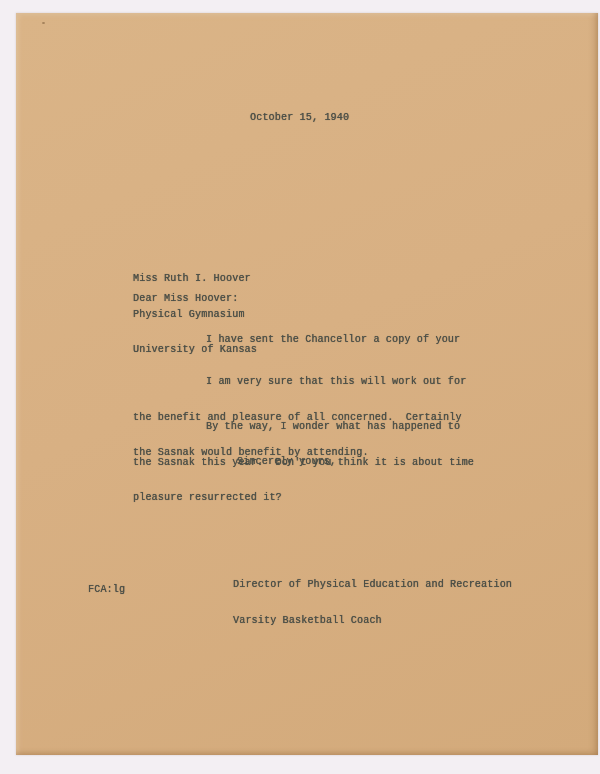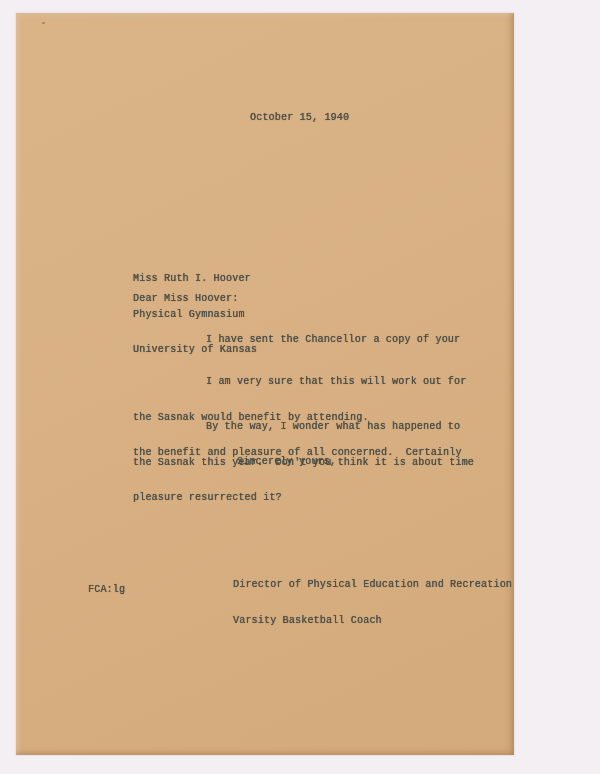--- a/index.html
+++ b/index.html
@@ -11,21 +11,21 @@
     height: 774px;
     position: relative;
     background: #f3eff3;
     overflow: hidden;
     font-family: "Liberation Mono", "DejaVu Sans Mono", monospace;
   }
   .paper {
     position: absolute;
     left: 16px;
     top: 13px;
-    width: 498px;
+    width: 582px;
     height: 742px;
     background: linear-gradient(155deg, #dab487 0%, #d8b083 45%, #d3aa7b 100%);
     box-shadow:
       inset -5px 0 7px -3px rgba(140, 98, 55, 0.45),
       inset 0 -4px 6px -3px rgba(140, 98, 55, 0.40),
       inset 3px 3px 6px -3px rgba(255, 242, 220, 0.55),
       0 0 2px rgba(120, 100, 90, 0.25);
   }
   .txt {
     position: absolute;
@@ -64,22 +64,22 @@
   </div>
 
   <div class="txt" style="left:117px; top:280px;">Dear Miss Hoover:</div>
 
   <div class="txt" style="left:117px; top:298px;">
     <div class="line indent">I have sent the Chancellor a copy of your</div>
   </div>
 
   <div class="txt" style="left:117px; top:340px;">
     <div class="line indent">I am very sure that this will work out for</div>
+    <div class="line">the benefit and pleasure of all concerned.  Certainly</div>
     <div class="line">the Sasnak would benefit by attending.</div>
-    <div class="line">the benefit and pleasure of all concerned.  Certainly</div>
   </div>
 
   <div class="txt" style="left:117px; top:385px;">
     <div class="line indent">By the way, I wonder what has happened to</div>
     <div class="line">the Sasnak this year.  Don't you think it is about time</div>
     <div class="line">pleasure resurrected it?</div>
   </div>
 
   <div class="txt" style="left:221px; top:443px;">Sincerely yours,</div>
 

